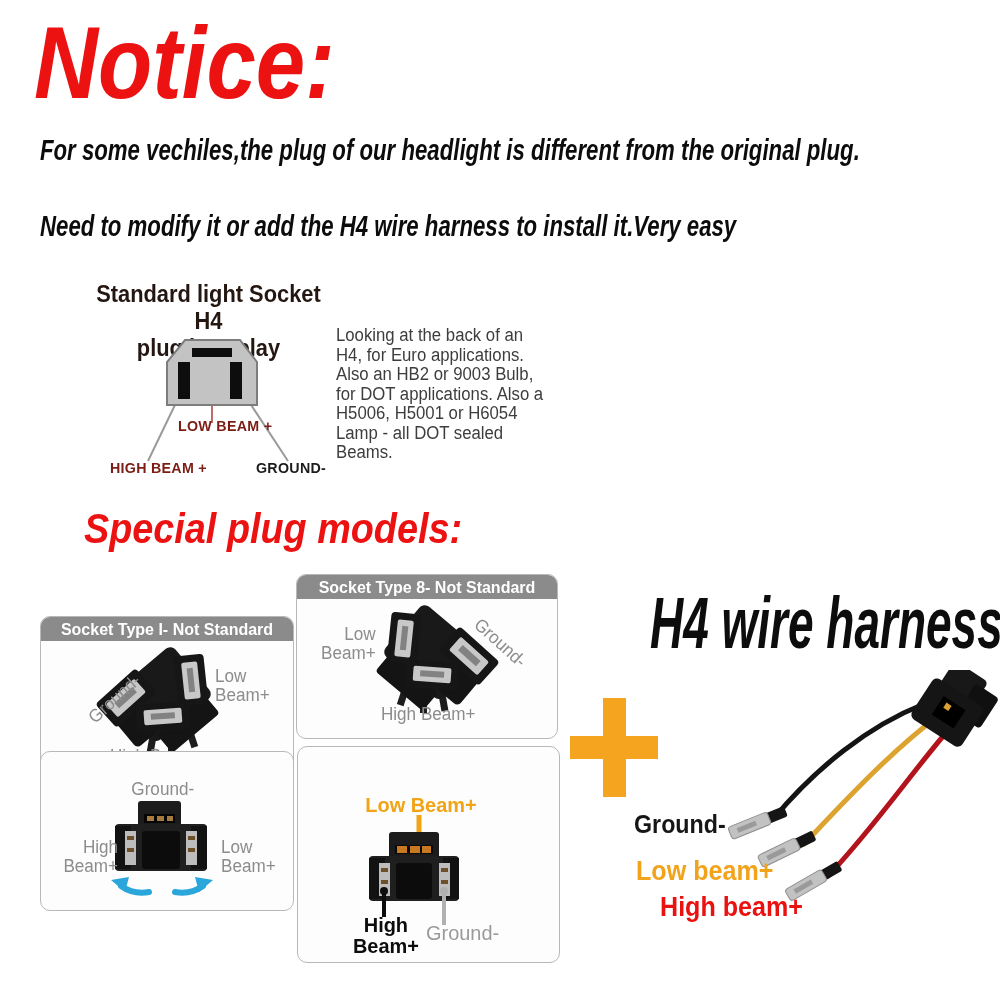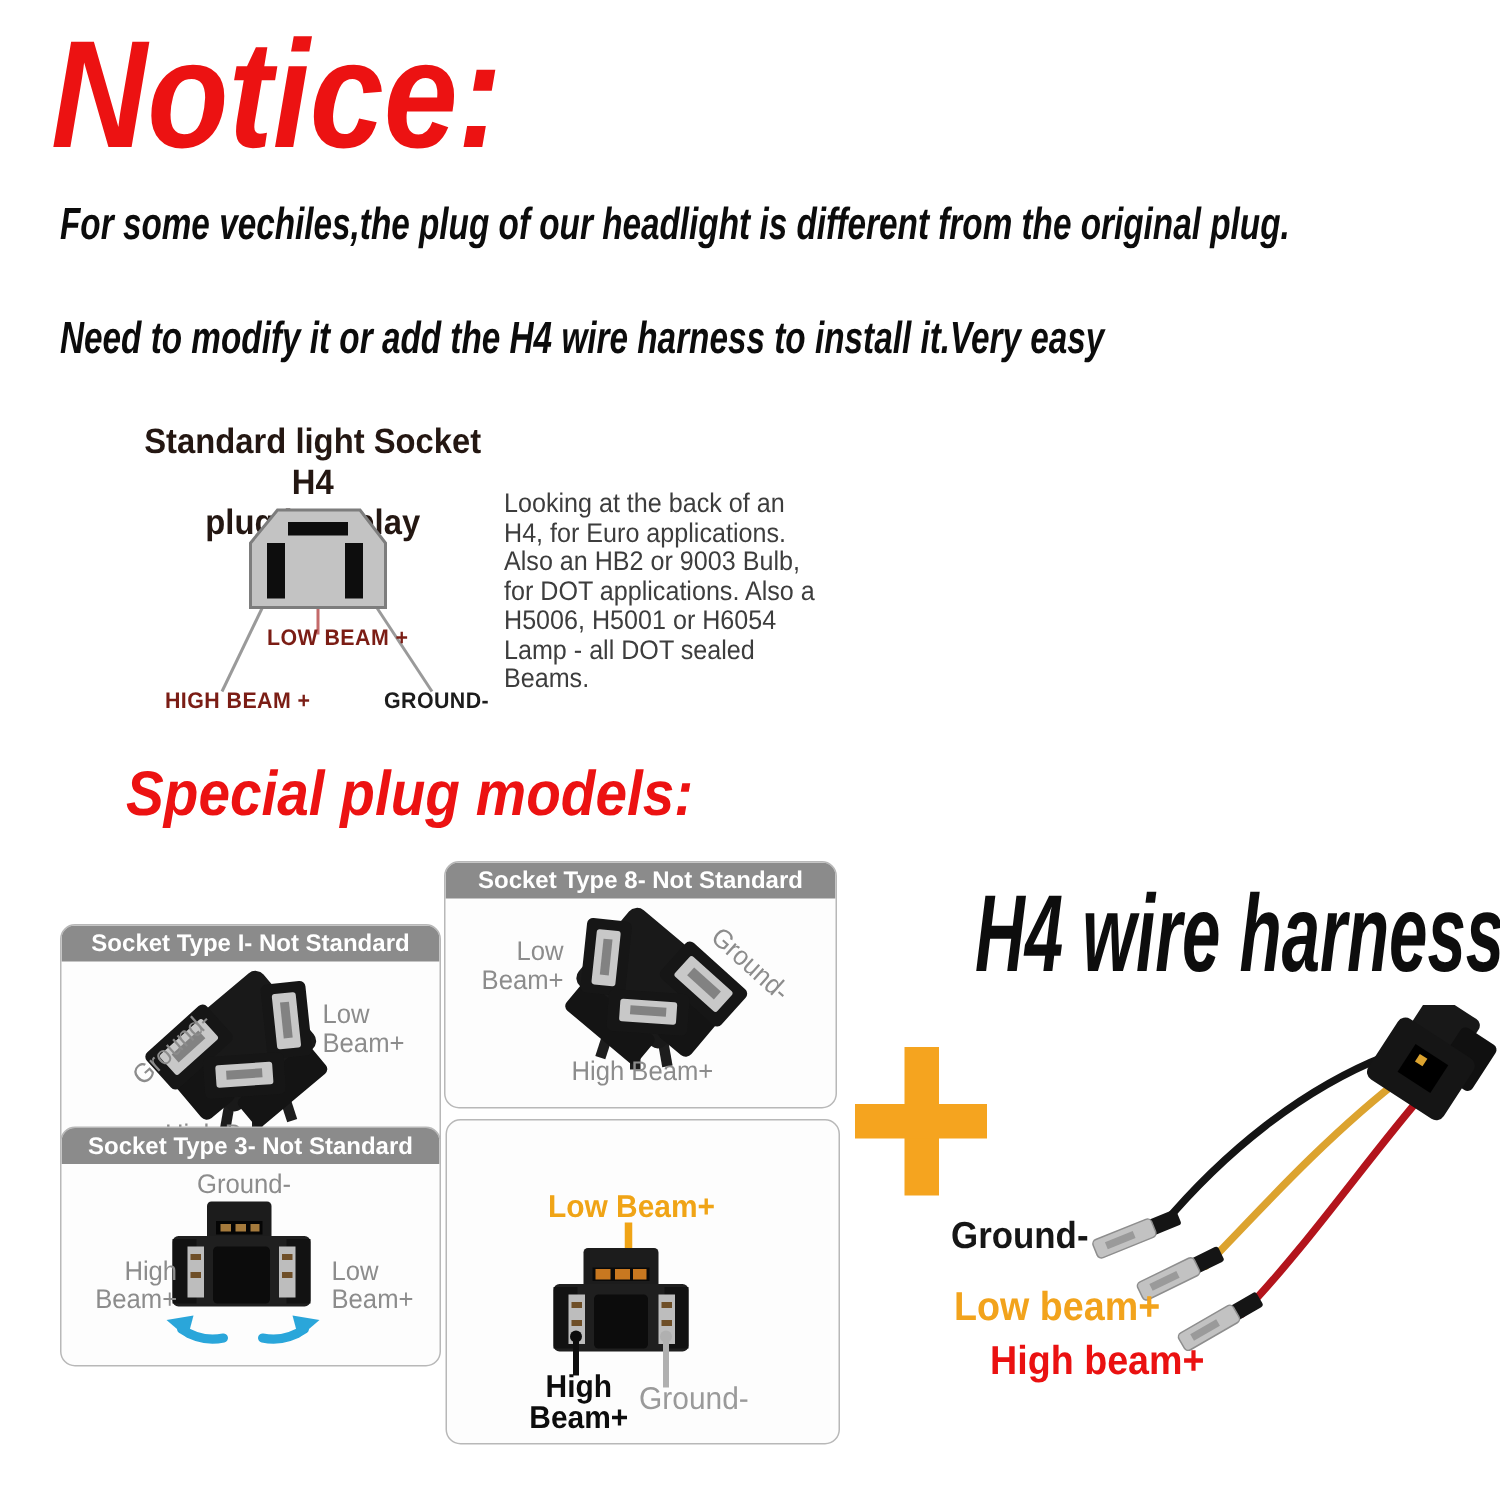--- a/index.html
+++ b/index.html
@@ -154,21 +154,20 @@
       </g>
     </g>
   </svg>
   <div class="plabel pre rgt" style="left:16px;top:50px;width:66px;">Low
 Beam+</div>
   <div class="plabel rot-r" style="left:186px;top:40px;">Ground-</div>
   <div class="plabel ctr" style="left:60px;top:130px;width:150px;">High Beam+</div>
 </div>
 
 <div class="panel p3">
-  <div class="panel-header">Socket Type 3- Not Standard</div>
   <svg class="abs" style="left:0;top:24px;" width="252" height="134" viewBox="0 0 252 134">
     <rect x="97" y="25" width="43" height="30" rx="3" fill="#1c1c1c"></rect>
     <rect x="103" y="38" width="31" height="9" fill="#050505"></rect>
     <rect x="106" y="40" width="7" height="5" fill="#a57a3c"></rect>
     <rect x="116" y="40" width="7" height="5" fill="#a57a3c"></rect>
     <rect x="126" y="40" width="6" height="5" fill="#a57a3c"></rect>
     <rect x="74" y="48" width="92" height="47" rx="4" fill="#1f1f1f"></rect>
     <rect x="74" y="50" width="16" height="43" fill="#121212"></rect>
     <rect x="150" y="50" width="16" height="43" fill="#121212"></rect>
     <rect x="84" y="55" width="11" height="34" fill="#bdbdbd"></rect>

